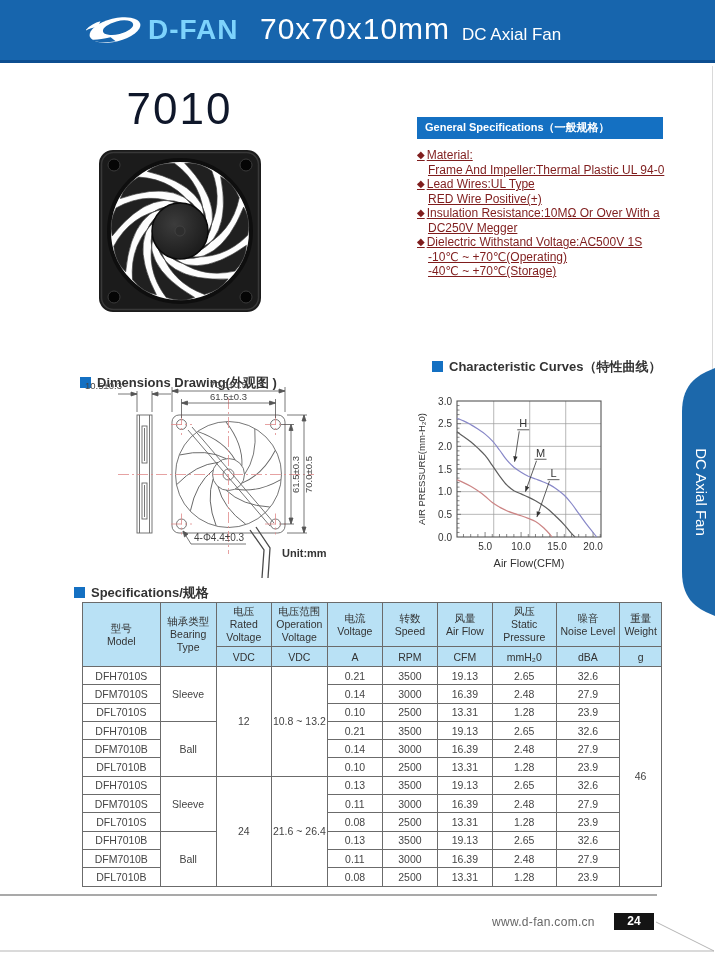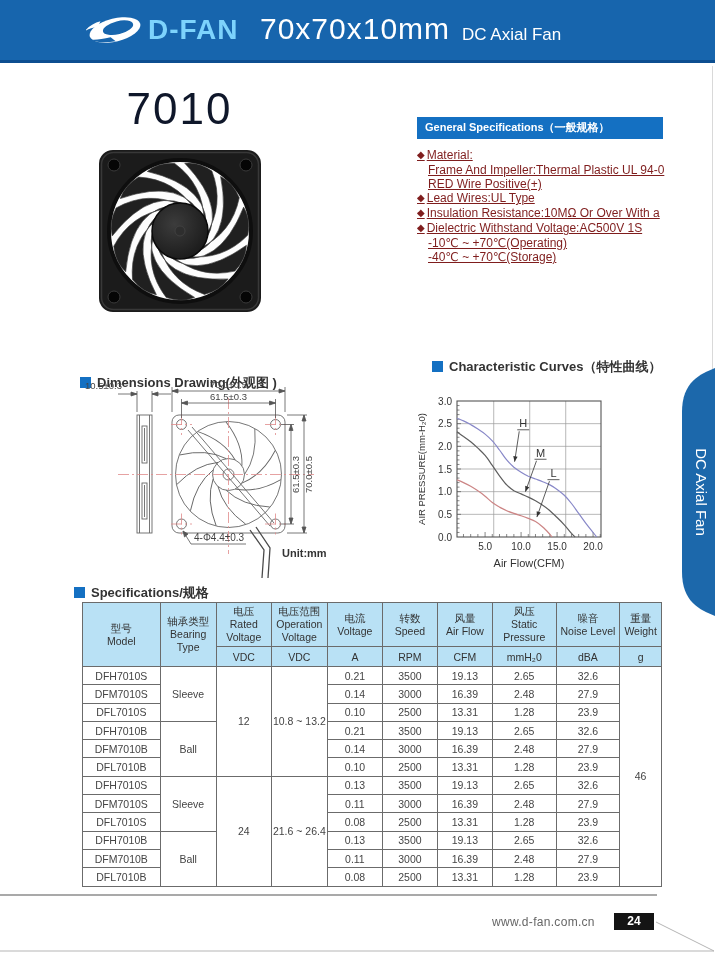--- a/index.html
+++ b/index.html
@@ -105,23 +105,24 @@
     <circle cx="149" cy="17" r="6" fill="#050505" stroke="#3a3a3a" stroke-width="1"></circle>
     <circle cx="17" cy="149" r="6" fill="#050505" stroke="#3a3a3a" stroke-width="1"></circle>
     <circle cx="149" cy="149" r="6" fill="#050505" stroke="#3a3a3a" stroke-width="1"></circle>
   </svg>
 
   <div id="gs">
     <div id="gs-head">General Specifications（一般规格）</div>
     <div id="gs-list">
         <div class="gs-line"><span class="b">◆</span><span>Material:</span></div>
         <div class="gs-line cont"><span>Frame And Impeller:Thermal Plastic UL 94-0</span></div>
+        <div class="gs-line"><span class="b">◆</span><span>Lead Wires:UL Type</span></div>
         <div class="gs-line cont"><span>RED Wire Positive(+)</span></div>
-        <div class="gs-line"><span class="b">◆</span><span>Lead Wires:UL Type</span></div>
         <div class="gs-line"><span class="b">◆</span><span>Insulation Resistance:10MΩ Or Over With a</span></div>
+        <div class="gs-line cont"><span>DC250V Megger</span></div>
         <div class="gs-line"><span class="b">◆</span><span>Dielectric Withstand Voltage:AC500V 1S</span></div>
         <div class="gs-line cont"><span>-10℃ ~ +70℃(Operating)</span></div>
         <div class="gs-line cont"><span>-40℃ ~ +70℃(Storage)</span></div>
       </div>
   </div>
   <div id="edge-line"></div>
 
   <div class="sec" id="sec-dim">
     <span class="sq"></span><span>Dimensions Drawing(外观图 )</span>
   </div>

